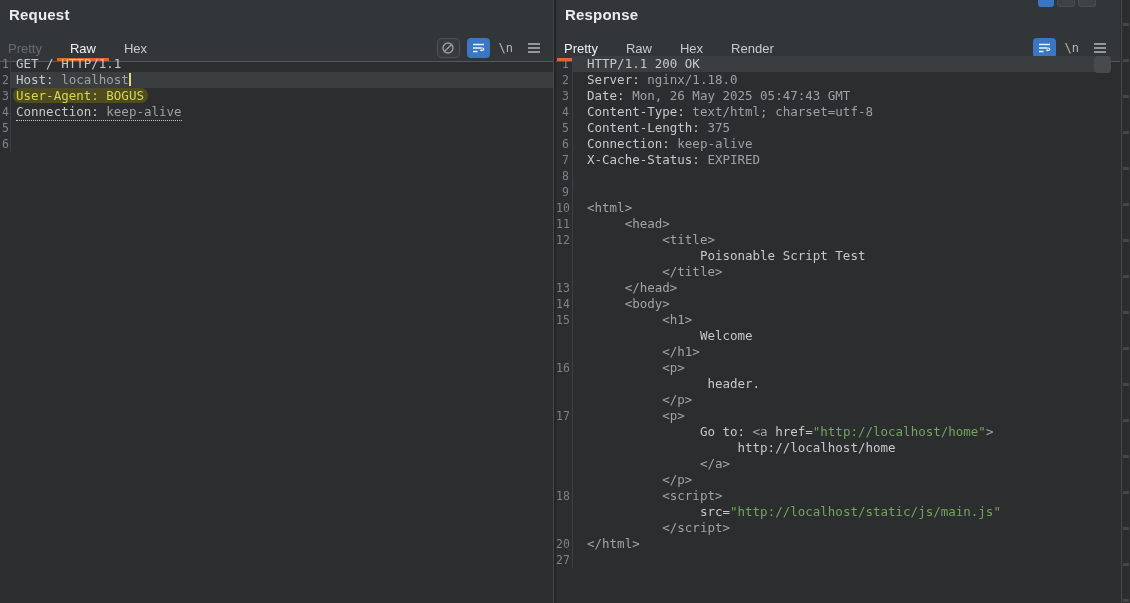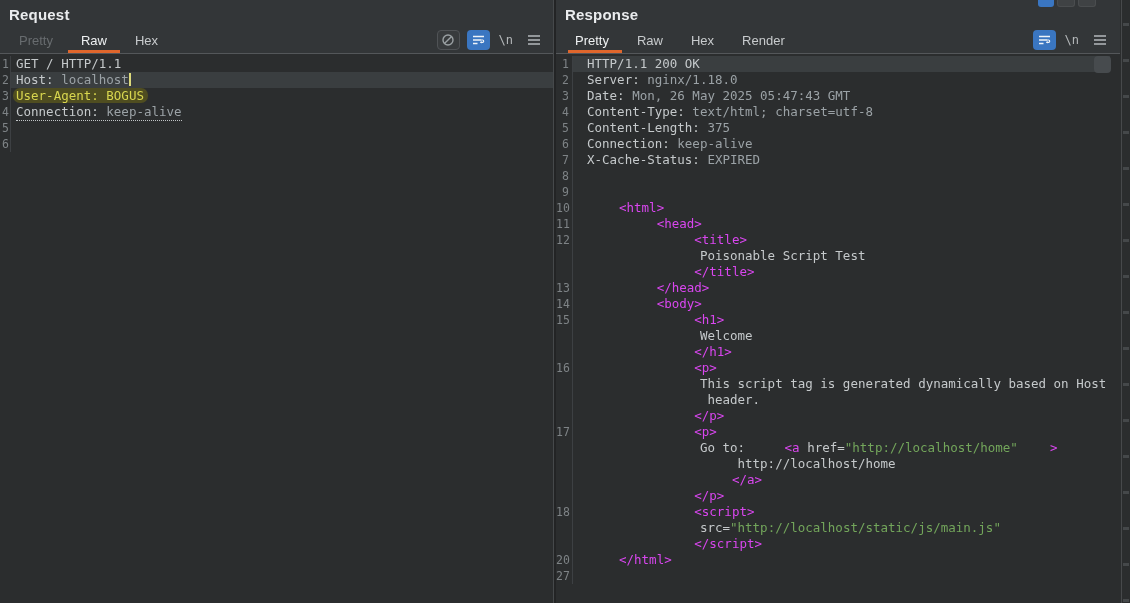--- a/index.html
+++ b/index.html
@@ -8,23 +8,23 @@
     position:relative;
     background:#2b2d2e;
     font-family:"Liberation Sans", sans-serif;
     color:#c5c9cb;
   }
   .panel { position:absolute; top:0; bottom:0; }
   #request-panel  { left:0;   width:553px; }
   #response-panel { left:556px; width:564px; }
   #main-divider { position:absolute; top:0; bottom:0; left:553px; width:3px; background:#232425; border-left:1px solid #46494b; }
 
-  .panel-head { position:absolute; top:0; left:0; right:0; height:54px; background:#333638; border-bottom:1px solid #54575a; }
+  .panel-head { position:absolute; top:0; left:0; right:0; height:62px; background:#333638; border-bottom:1px solid #54575a; }
   .panel-title { position:absolute; top:6px; left:9px; font-size:15px; font-weight:bold; color:#eaecee; letter-spacing:.2px; }
-  .tabs { position:absolute; left:0; bottom:0; height:26px; display:flex; align-items:stretch; padding-left:11px;text-align:right; }
+  .tabs { position:absolute; left:0; bottom:0; height:26px; display:flex; align-items:stretch; padding-left:0;text-align:right; }
   .tab { position:relative; padding:0 14px; font-size:13px; color:#c8cbcd; display:flex; align-items:center; cursor:default; }
   .tab.first { padding-left:8px; }
   .tab.selected { color:#eff1f2; }
   .tab.selected::after { content:""; position:absolute; left:1px; right:1px; bottom:0; height:3px; background:#e0662c; }
   .tab.disabled { color:#686c6f; }
 
   .head-icons { position:absolute; bottom:3px; display:flex; align-items:center; gap:7px; }
   #request-panel .head-icons { right:8px; }
   #response-panel .head-icons { right:9px; }
   .icon-btn { width:23px; height:20px; border-radius:4px; display:flex; align-items:center; justify-content:center; }
@@ -41,21 +41,21 @@
   .row { display:flex; height:16px; line-height:16px; white-space:pre; }
   .gutter { flex:none; color:#7e8386; font-size:11.5px; }
   #request-panel  .gutter { width:11px; padding-left:2px; text-align:left;  border-right:1px solid #3d4043; }
   #response-panel .gutter { width:17px; padding-right:3px; text-align:right; border-right:1px solid #3d4043; }
   .code { flex:1; padding-left:5px; }
   #response-panel .code { padding-left:14px; }
   .row.cur .code { background:#3a3e40; }
 
   .seg-p { color:#c5c9cb; }
   .seg-v { color:#9ba2a6; }
-  .seg-t { color:#d946ef;margin-left:32px; }
+  .seg-t { color:#a3a3a3; }
   .seg-s { color:#73a65b; }
   .seg-y { color:#d8d64f; background:#4f4d20; padding:0 4px 0 3px; margin-left:-3px;border-radius:7px; }
   .dotted { border-bottom:1px dotted #c0c4c6; padding-bottom:1px; }
   .caret { display:inline-block; width:2px; height:13px; background:#dcda7c; vertical-align:-2px; }
 
   
   #marker-strip {
     position:absolute; top:0; bottom:0; left:1121px; width:9px;
     background:#2b2d2e; border-left:1px solid #47494b;
   }
@@ -157,21 +157,20 @@
       <div class="row"><div class="gutter">11</div><div class="code"><span class="seg-p">     </span><span class="seg-t">&lt;head&gt;</span></div></div>
       <div class="row"><div class="gutter">12</div><div class="code"><span class="seg-p">          </span><span class="seg-t">&lt;title&gt;</span></div></div>
       <div class="row"><div class="gutter"></div><div class="code"><span class="seg-p">               Poisonable Script Test</span></div></div>
       <div class="row"><div class="gutter"></div><div class="code"><span class="seg-p">          </span><span class="seg-t">&lt;/title&gt;</span></div></div>
       <div class="row"><div class="gutter">13</div><div class="code"><span class="seg-p">     </span><span class="seg-t">&lt;/head&gt;</span></div></div>
       <div class="row"><div class="gutter">14</div><div class="code"><span class="seg-p">     </span><span class="seg-t">&lt;body&gt;</span></div></div>
       <div class="row"><div class="gutter">15</div><div class="code"><span class="seg-p">          </span><span class="seg-t">&lt;h1&gt;</span></div></div>
       <div class="row"><div class="gutter"></div><div class="code"><span class="seg-p">               Welcome</span></div></div>
       <div class="row"><div class="gutter"></div><div class="code"><span class="seg-p">          </span><span class="seg-t">&lt;/h1&gt;</span></div></div>
       <div class="row"><div class="gutter">16</div><div class="code"><span class="seg-p">          </span><span class="seg-t">&lt;p&gt;</span></div></div>
-      <div class="row"><div class="gutter"></div><div class="code"><span class="seg-p">               This script tag is generated dynamically based on Host</span></div></div>
       <div class="row"><div class="gutter"></div><div class="code"><span class="seg-p">                header.</span></div></div>
       <div class="row"><div class="gutter"></div><div class="code"><span class="seg-p">          </span><span class="seg-t">&lt;/p&gt;</span></div></div>
       <div class="row"><div class="gutter">17</div><div class="code"><span class="seg-p">          </span><span class="seg-t">&lt;p&gt;</span></div></div>
       <div class="row"><div class="gutter"></div><div class="code"><span class="seg-p">               Go to: </span><span class="seg-t">&lt;a</span><span class="seg-p"> href=</span><span class="seg-s">"http://localhost/home"</span><span class="seg-t">&gt;</span></div></div>
       <div class="row"><div class="gutter"></div><div class="code"><span class="seg-p">                    http://localhost/home</span></div></div>
       <div class="row"><div class="gutter"></div><div class="code"><span class="seg-p">               </span><span class="seg-t">&lt;/a&gt;</span></div></div>
       <div class="row"><div class="gutter"></div><div class="code"><span class="seg-p">          </span><span class="seg-t">&lt;/p&gt;</span></div></div>
       <div class="row"><div class="gutter">18</div><div class="code"><span class="seg-p">          </span><span class="seg-t">&lt;script&gt;</span></div></div>
       <div class="row"><div class="gutter"></div><div class="code"><span class="seg-p">               src=</span><span class="seg-s">"http://localhost/static/js/main.js"</span></div></div>
       <div class="row"><div class="gutter"></div><div class="code"><span class="seg-p">          </span><span class="seg-t">&lt;/script&gt;</span></div></div>

